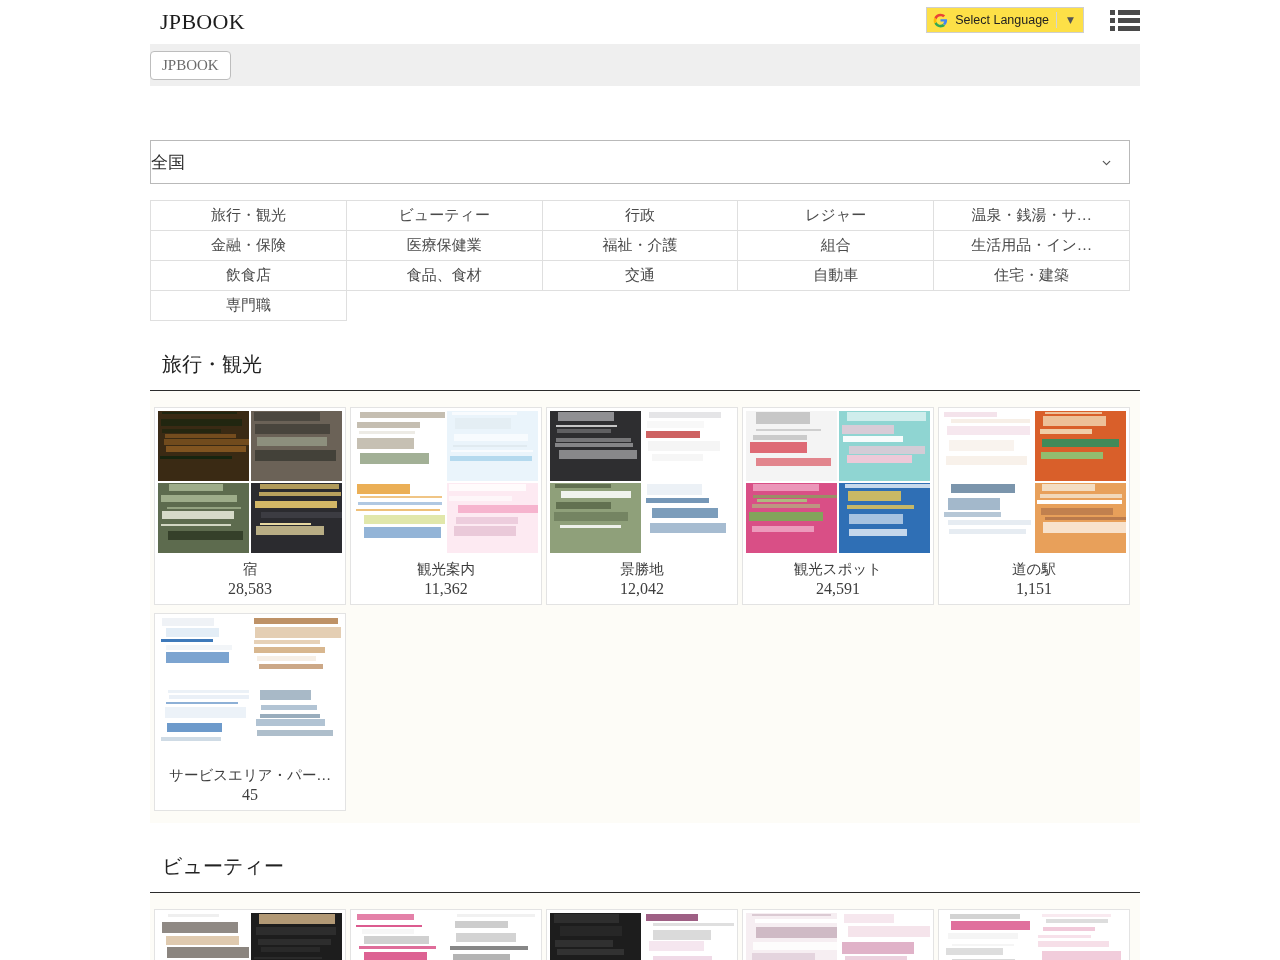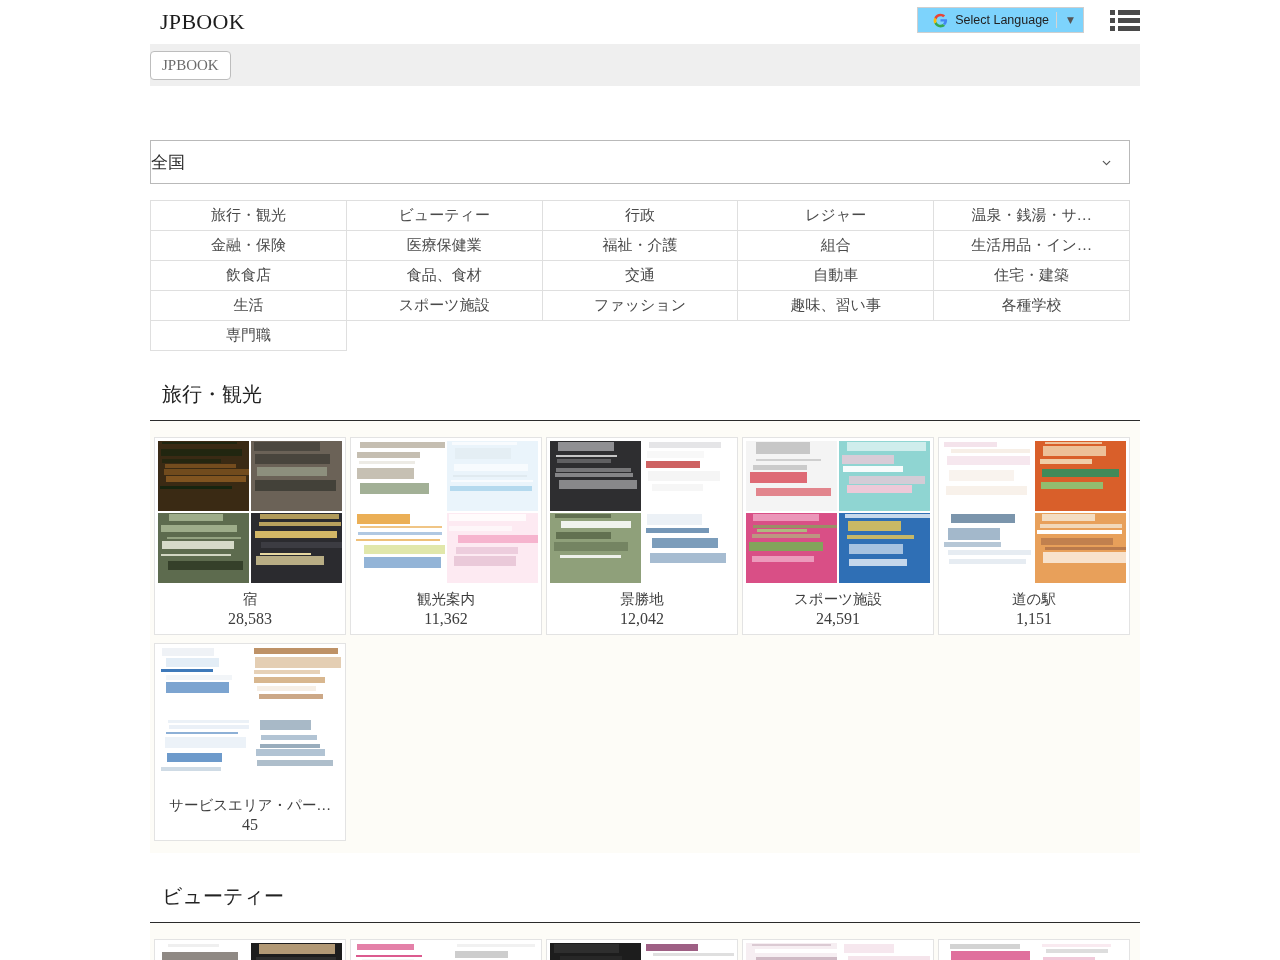--- a/index.html
+++ b/index.html
@@ -21,22 +21,22 @@
   .brand {
     font-size: 22px; color: #1d1d1d; letter-spacing: .3px;
     font-family: "Liberation Serif", serif;
   }
   .header-right {
     position: absolute; right: 140px; top: 7px;
     display: flex; align-items: center; gap: 26px;
   }
   .gtrans {
     display: flex; align-items: center;
-    border: 1px solid #cfcfcf; background: #7dd3fc;
-    height: 26px; padding: 0 6px 0 15px; gap: 7px;
+    border: 1px solid #cfcfcf; background: #fde047;
+    height: 26px; padding: 0 6px 0 6px; gap: 7px;
   }
   .g-logo {
     width: 15px; height: 15px; position: relative; flex: none;
   }
   .g-logo svg { display: block; }
   .gtrans-label {
     font-size: 12.5px; color: #222;
     font-family: "Liberation Sans", sans-serif;
     white-space: nowrap;
   }
@@ -215,27 +215,20 @@
             <td>生活用品・イン…</td>
           </tr>
           <tr>
             <td>飲食店</td>
             <td>食品、食材</td>
             <td>交通</td>
             <td>自動車</td>
             <td>住宅・建築</td>
           </tr>
           <tr>
-            <td>生活</td>
-            <td>スポーツ施設</td>
-            <td>ファッション</td>
-            <td>趣味、習い事</td>
-            <td>各種学校</td>
-          </tr>
-          <tr>
             <td>専門職</td>
             <td class="empty"></td>
             <td class="empty"></td>
             <td class="empty"></td>
             <td class="empty"></td>
           </tr>
         </tbody>
     </table>
   </div>
 
@@ -409,21 +402,21 @@
                 <span class="tile">
                   <span class="mini" style="background: rgb(47, 111, 181);">
                     <span class="mbar" style="top: 2%; height: 5%; left: 6.09643%; width: 94.7617%; background: rgb(230, 238, 247); opacity: 0.83;"></span>
                     <span class="mbar" style="top: 12%; height: 14%; left: 10.0527%; width: 58.3592%; background: rgb(255, 210, 74); opacity: 0.75;"></span>
                     <span class="mbar" style="top: 32%; height: 5%; left: 8.38055%; width: 74.58%; background: rgb(255, 210, 74); opacity: 0.72;"></span>
                     <span class="mbar" style="top: 44%; height: 14%; left: 11.0803%; width: 59.1714%; background: rgb(230, 238, 247); opacity: 0.65;"></span>
                     <span class="mbar" style="top: 65%; height: 10%; left: 10.5687%; width: 63.7463%; background: rgb(230, 238, 247); opacity: 0.82;"></span>
                   </span>
                 </span>
               </div>
-              <div class="card-label">スポーツ施設</div>
+              <div class="card-label">観光スポット</div>
               <div class="card-count">24,591</div>
             </div>
             <div class="card">
               <div class="thumb">
                 <span class="tile">
                   <span class="mini" style="background: rgb(255, 255, 255);">
                     <span class="mbar" style="top: 2%; height: 7%; left: 2.56623%; width: 58.1676%; background: rgb(240, 215, 226); opacity: 0.7;"></span>
                     <span class="mbar" style="top: 12%; height: 5%; left: 10.4138%; width: 86.2781%; background: rgb(247, 239, 231); opacity: 0.98;"></span>
                     <span class="mbar" style="top: 22%; height: 13%; left: 5.4525%; width: 91.5037%; background: rgb(240, 215, 226); opacity: 0.6;"></span>
                     <span class="mbar" style="top: 42%; height: 15%; left: 8.04717%; width: 71.3331%; background: rgb(247, 239, 231); opacity: 0.72;"></span>

